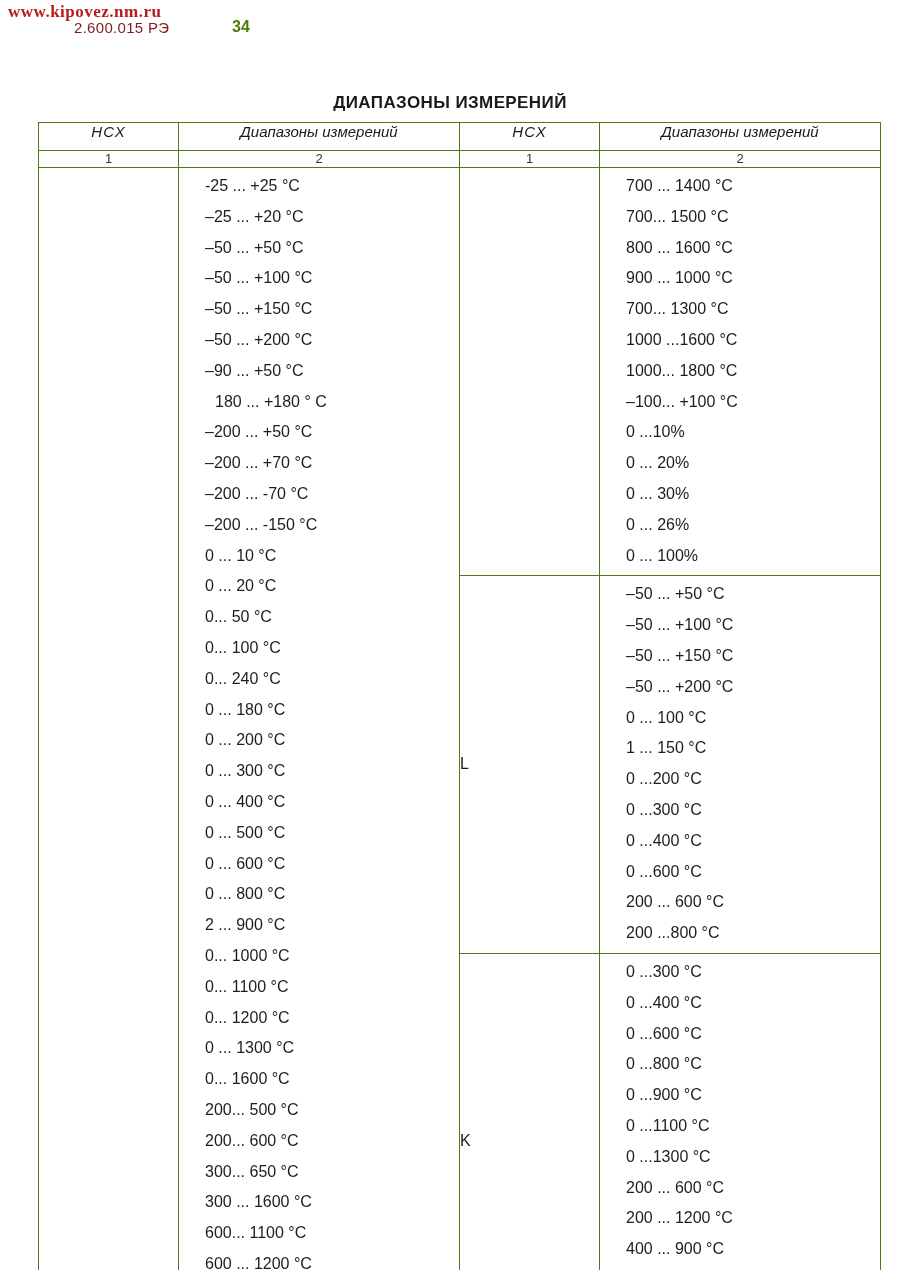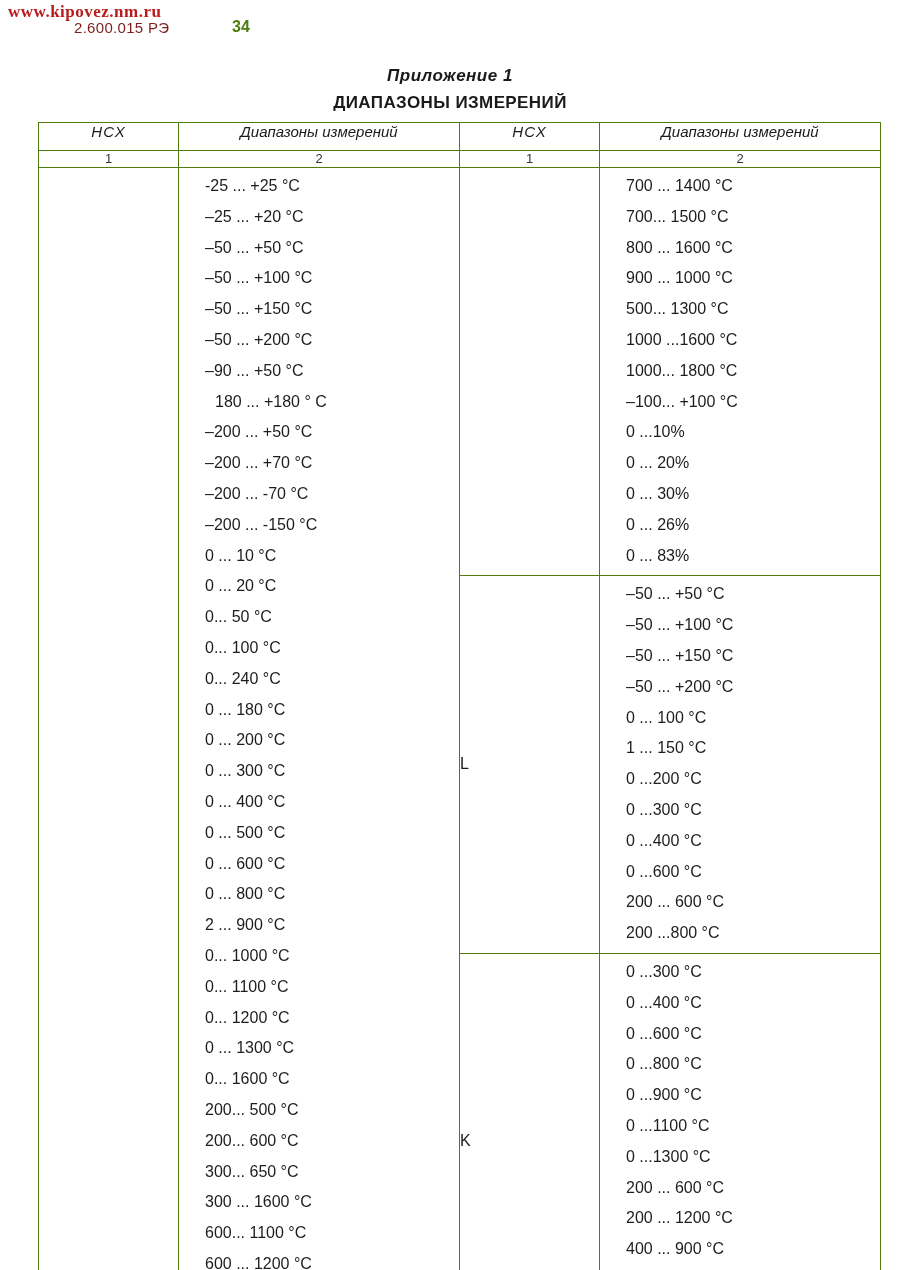--- a/index.html
+++ b/index.html
@@ -134,21 +134,20 @@
 </style>
 </head>
 <body>
 
 <div class="page">
 
   <div class="watermark">www.kipovez.nm.ru</div>
   <div class="doc-code">2.600.015 РЭ</div>
   <div class="page-number">34</div>
 
-  <div class="appendix-title">Приложение 1</div>
   <div class="section-title">ДИАПАЗОНЫ ИЗМЕРЕНИЙ</div>
 
   <table class="ranges">
     <colgroup>
       <col class="nsx">
         <col class="rng">
         <col class="nsx">
         <col class="rng">
     </colgroup>
     <thead>
@@ -215,29 +214,29 @@
         <td>
           <span class="lbl"></span>
         </td>
         <td>
           <div class="cellbox">
             <ul class="val-list">
               <li>700 ...  1400 °C</li>
               <li>700...  1500 °C</li>
               <li>800 ... 1600 °C</li>
               <li>900 ... 1000 °C</li>
-              <li>500... 1300 °C</li>
+              <li>700... 1300 °C</li>
               <li>1000 ...1600 °C</li>
               <li>1000... 1800 °C</li>
               <li>–100... +100 °C</li>
               <li>0 ...10%</li>
               <li>0 ... 20%</li>
               <li>0 ... 30%</li>
               <li>0 ... 26%</li>
-              <li>0 ... 83%</li>
+              <li>0 ... 100%</li>
             </ul>
           </div>
         </td>
       </tr>
       <tr>
         <td>
           <div class="v-center" style="height:375px;">
             <span class="lbl">L</span>
           </div>
         </td>

